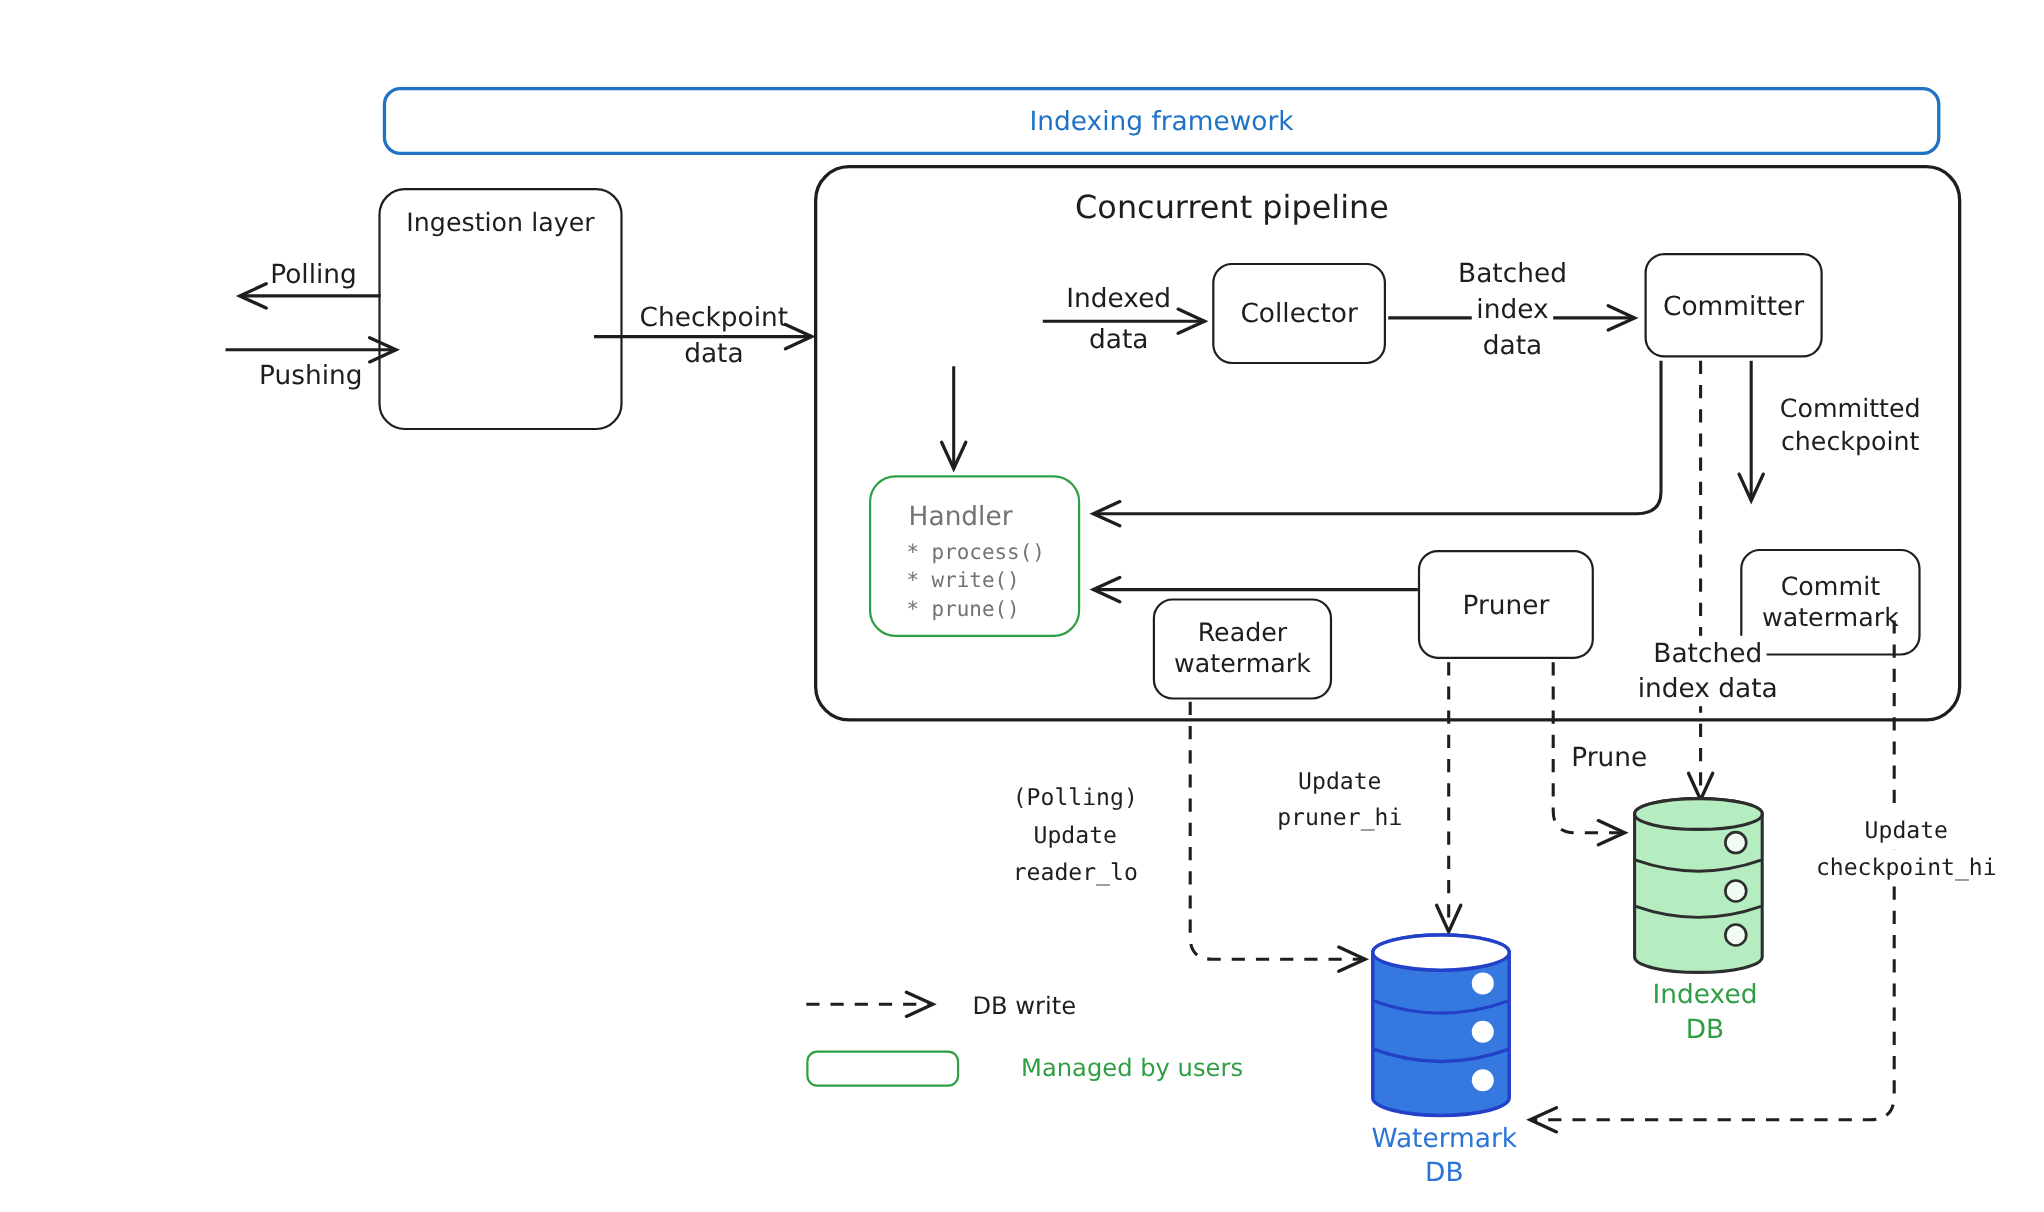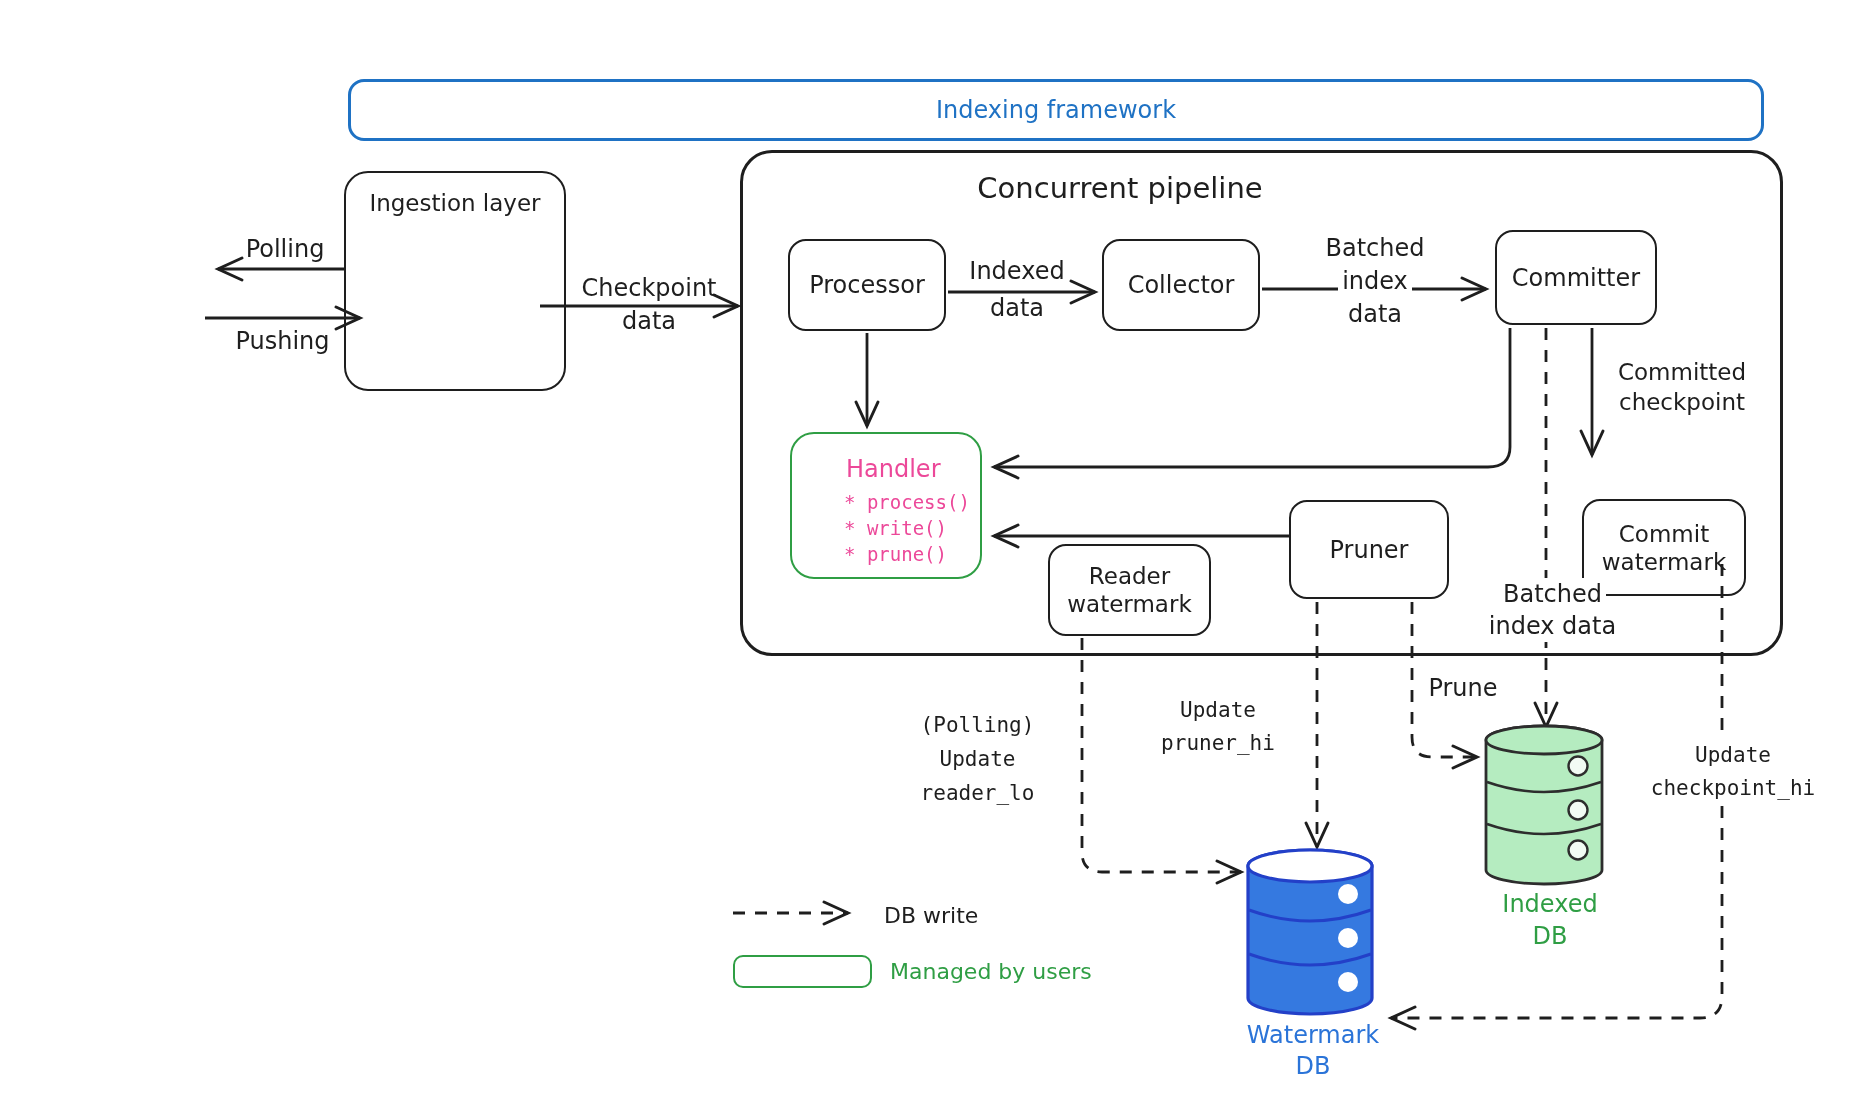--- a/index.html
+++ b/index.html
@@ -3,21 +3,21 @@
 <meta charset="utf-8">
 <style>
   html,body{margin:0;padding:0;background:#ffffff;}
   .canvas{position:relative;width:1858px;height:1102px;background:#ffffff;
           font-family:"DejaVu Sans",sans-serif;color:#1e1e1e;overflow:hidden;}
   .box{position:absolute;background:#ffffff;border:2.5px solid #1e1e1e;border-radius:18px;
        display:flex;align-items:center;justify-content:center;flex-direction:column;
        text-align:center;font-size:24px;line-height:28px;box-sizing:border-box;z-index:1;}
   .frame{border:3px solid #1f72c4;border-radius:16px;}
   .bigframe{border-width:3px;border-radius:32px;align-items:flex-start;}
-  .green{border-color:#2f9e44;color:#ec4899;padding-left:20px;}
+  .green{border-color:#2f9e44;color:#737373;}
   .lbl{position:absolute;text-align:center;font-size:24px;line-height:33px;z-index:3;}
   .mono{font-family:"DejaVu Sans Mono",monospace;font-size:21px;line-height:34px;}
   .gapbg span{background:#ffffff;padding:0 4px;}
   svg.overlay{position:absolute;left:0;top:0;z-index:2;}
   .toplabel{justify-content:flex-start;padding-top:16px;font-size:23px;}
 </style>
 </head>
 <body>
 
 <div class="canvas">
@@ -28,23 +28,20 @@
 
   <div class="box toplabel" style="left:344px;top:171px;width:222px;height:220px;border-radius:24px;">
     <div>Ingestion layer</div>
   </div>
 
 
 
   <div class="box bigframe" style="left:740px;top:150px;width:1043px;height:506px;"></div>
   <div class="lbl" style="left:950px;top:172px;width:340px;font-size:29px;">Concurrent pipeline</div>
 
-  <div class="box" style="left:788px;top:239px;width:158px;height:92px;">
-    <div>Processor</div>
-  </div>
 
   <div class="box" style="left:1102px;top:239px;width:158px;height:92px;">
     <div>Collector</div>
   </div>
 
   <div class="box" style="left:1495px;top:230px;width:162px;height:95px;">
     <div>Committer</div>
   </div>
 
   <div class="box" style="left:1582px;top:463px;width:164px;height:97px;font-size:23px;margin-top:36px;">
@@ -168,15 +165,15 @@
     <span style="display:block;">Watermark</span>
     <span style="display:block;">DB</span>
   </div>
 
   <div class="lbl" style="left:1466px;top:888px;width:168px;line-height:32px;color:#2f9e44;">
     <span style="display:block;">Indexed</span>
     <span style="display:block;">DB</span>
   </div>
 
   <div class="lbl" style="left:884px;top:902px;width:140px;text-align:left;font-size:22px;line-height:28px;">DB write</div>
-  <div class="lbl" style="left:890px;top:958px;width:240px;text-align:left;font-size:22px;line-height:28px;color:#2f9e44;">Managed by users</div>
+  <div class="lbl" style="left:890px;top:958px;width:240px;text-align:right;font-size:22px;line-height:28px;color:#2f9e44;">Managed by users</div>
 
 </div>
 
 </body></html>

